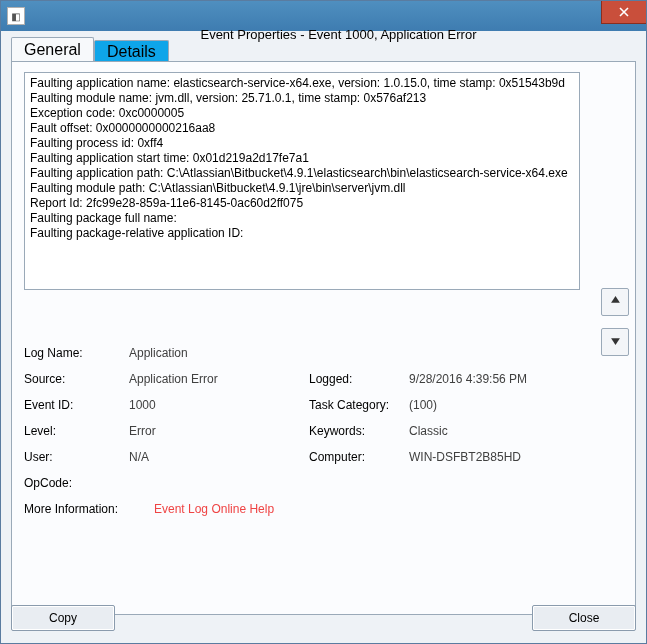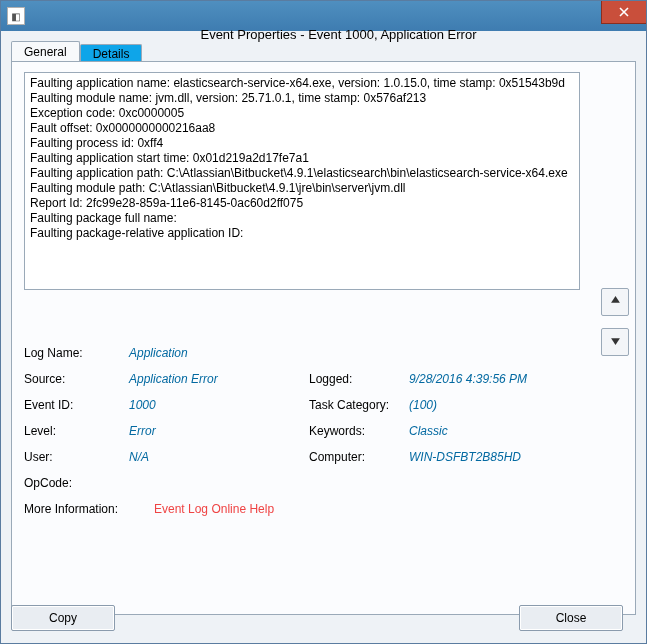--- a/index.html
+++ b/index.html
@@ -7,38 +7,38 @@
   
   .title-bar{height:30px;background:linear-gradient(#4f8fbf,#3e7cb0);color:#fff;display:flex;align-items:center;position:relative;}
   .title-icon{width:16px;height:16px;margin:0 6px;background:#fff;border:1px solid #b0b0b0;display:flex;align-items:center;justify-content:center;font-size:10px;color:#555;}
   .title-text{flex:1;text-align:center;font-size:13px;color:#000;margin-top:36px;}
   .close-btn{width:44px;height:22px;position:absolute;right:0;top:0;background:#c94f3b;color:#fff;display:flex;align-items:center;justify-content:center;border:1px solid #8a2e1f;border-top:none;border-right:none;font-size:13px;line-height:1;}
   .close-btn svg{width:10px;height:10px;}
   
   .body-area{position:absolute;top:30px;left:0;right:0;bottom:0;padding:8px 10px 10px 10px;box-sizing:border-box;}
   
   .tab-strip{display:flex;align-items:flex-end;height:22px;position:relative;}
-  .tab{border:1px solid #9aa9b8;border-bottom:none;padding:3px 12px 3px 12px;background:#f7f9fb;font-size:12px;margin-right:0;position:relative;top:1px;border-radius:2px 2px 0 0;}
+  .tab{border:1px solid #9aa9b8;border-bottom:none;padding:3px 12px 3px 12px;background:#f7f9fb;font-size:16px;margin-right:0;position:relative;top:1px;border-radius:2px 2px 0 0;}
   .tab.inactive{background:#0ea5e9;padding:2px 12px 2px 12px;top:2px;}
   .tab-panel{border:1px solid #9aa9b8;background:#fbfcfe;height:554px;box-sizing:border-box;padding:10px 12px 26px 12px;position:relative;}
   
   .detail-box{border:1px solid #9aa9b8;background:#fff;width:556px;height:218px;padding:3px 5px;box-sizing:border-box;font-size:12px;line-height:15px;white-space:pre-wrap;overflow:hidden;}
   
   .arrow-col{position:absolute;right:6px;top:226px;display:flex;flex-direction:column;gap:12px;}
   .arrow-btn{width:26px;height:26px;border:1px solid #9aa9b8;background:#f3f5f8;display:flex;align-items:center;justify-content:center;border-radius:2px;}
   .arrow-btn svg{width:11px;height:11px;fill:#333;}
   
   .prop-grid{margin-top:56px;display:grid;grid-template-columns:105px 180px 100px 160px;row-gap:12px;font-size:12px;}
   .prop-label{color:#000;}
-  .prop-value{color:#0369a1;font-style:italic;}
+  .prop-value{color:#404040;}
   .more-info{margin-top:12px;display:flex;}
   .more-info .label{width:106px;}
   .link{color:#ef4444;cursor:pointer;margin-left:24px;}
   
-  .button-row{position:absolute;left:10px;right:23px;bottom:12px;display:flex;justify-content:space-between;}
+  .button-row{position:absolute;left:10px;right:10px;bottom:12px;display:flex;justify-content:space-between;}
   .btn{min-width:74px;height:24px;border:1px solid #8a9bad;background:#e9edf2;border-radius:2px;display:flex;align-items:center;justify-content:center;font-size:12px;padding:0 14px;box-shadow:inset 0 0 0 1px #fff;}
 </style>
 </head>
 <body>
 
 <div class="window">
 
   <div class="title-bar">
     <div class="title-icon">◧</div>
     <div class="title-text">Event Properties - Event 1000, Application Error</div>

